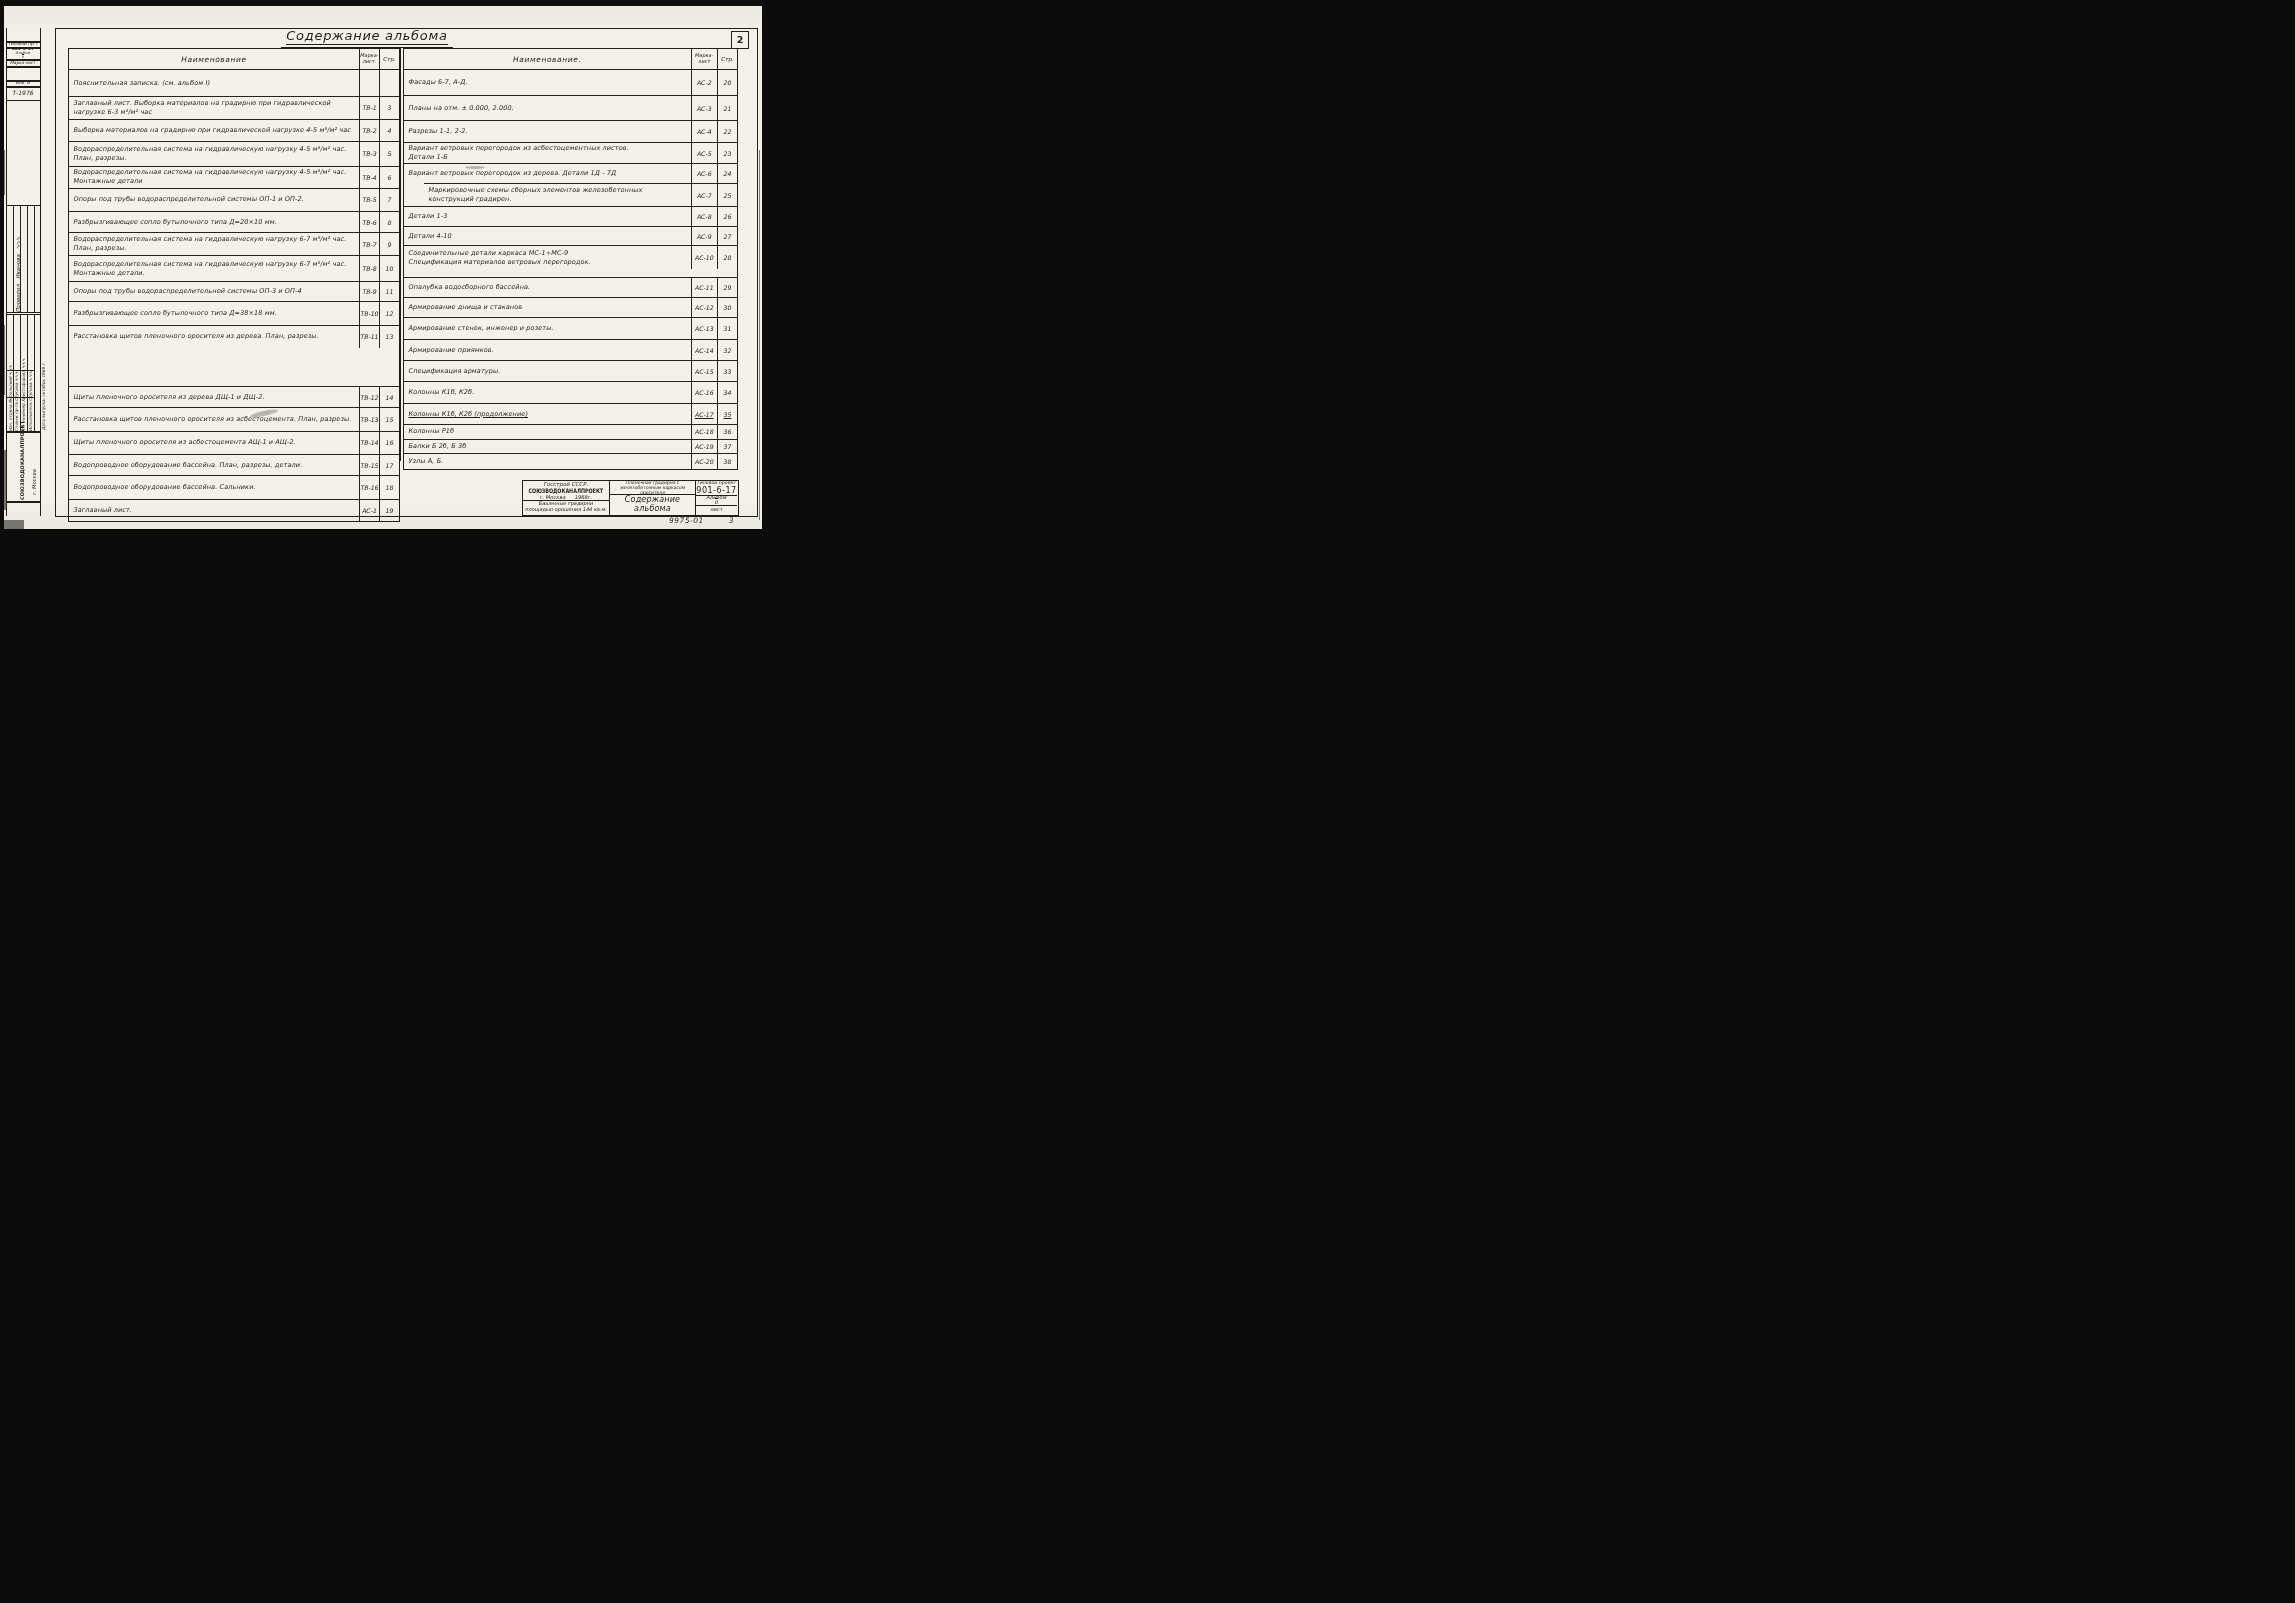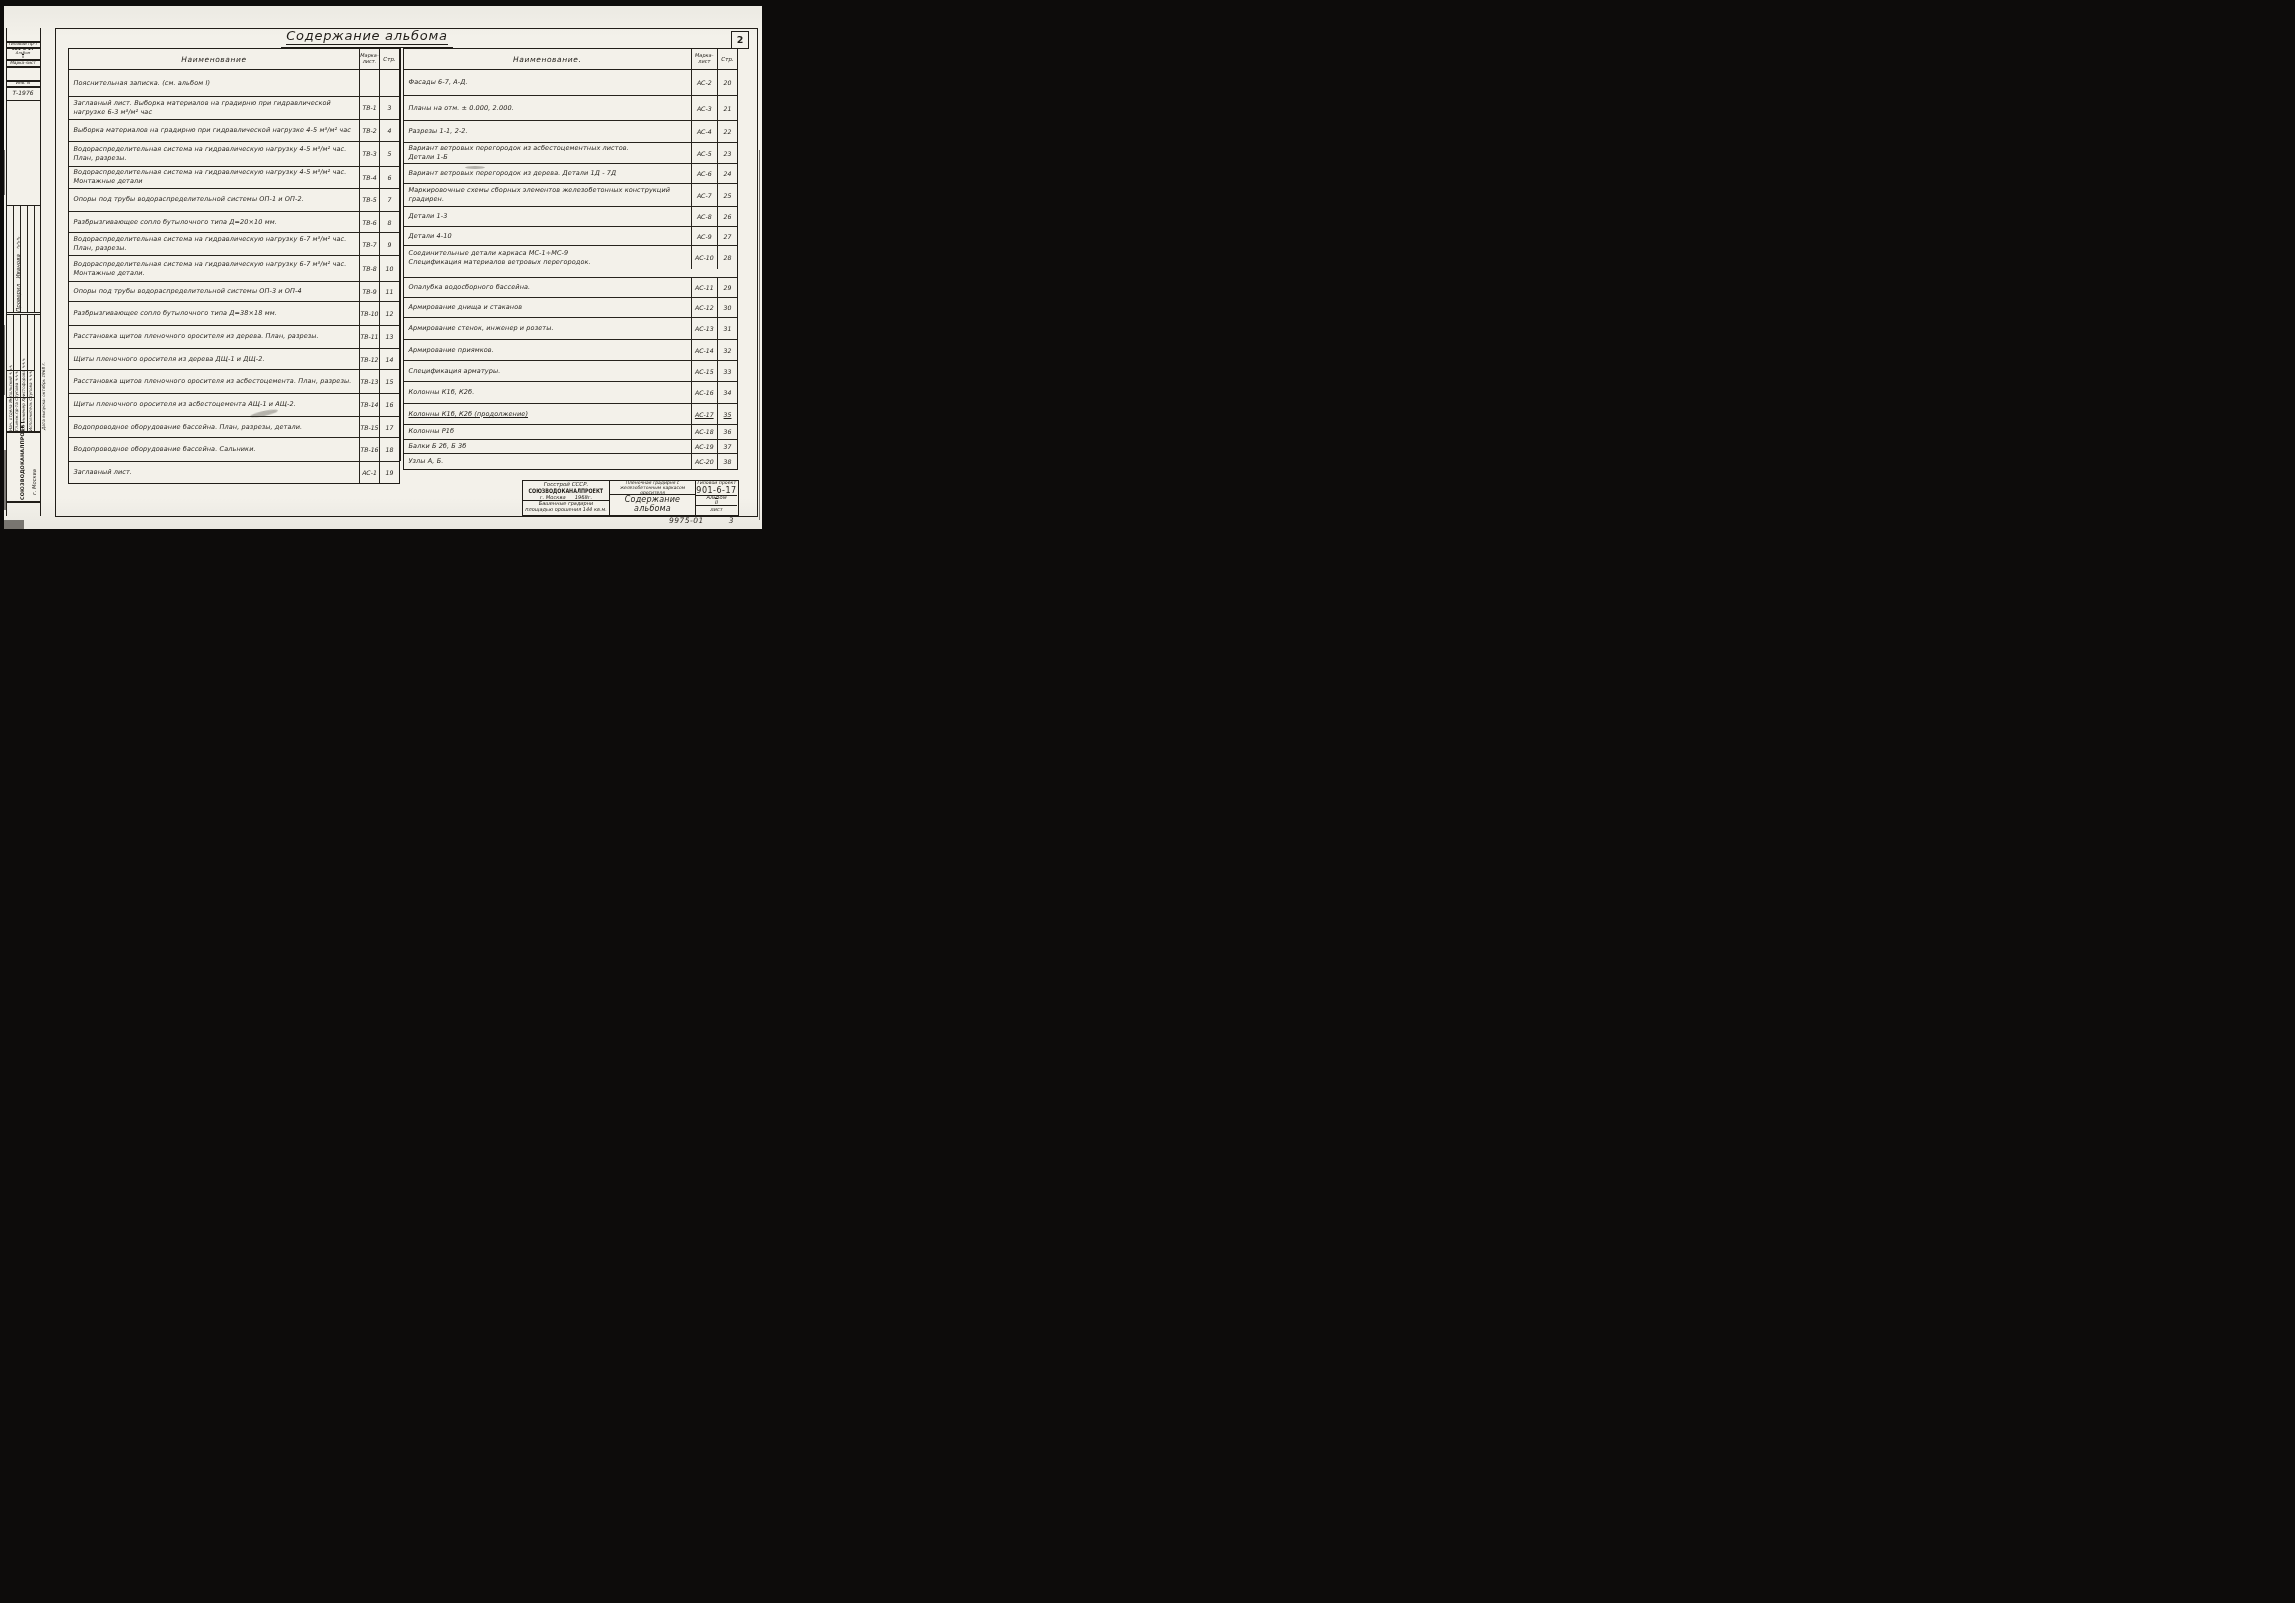--- a/index.html
+++ b/index.html
@@ -221,21 +221,21 @@
       <div class="trow" style="height: 23.5px;">
         <div class="cell c-name">Разбрызгивающее сопло бутылочного типа Д=38×18 мм.</div>
         <div class="cell c-mark">ТВ-10</div>
         <div class="cell c-page">12</div>
       </div>
       <div class="trow" style="height: 23.5px;">
         <div class="cell c-name">Расстановка щитов пленочного оросителя из дерева. План, разрезы.</div>
         <div class="cell c-mark">ТВ-11</div>
         <div class="cell c-page">13</div>
       </div>
-      <div class="trow" style="height: 21px;">
+      <div class="trow" style="height: 21px; margin-top: 38px;">
         <div class="cell c-name">Щиты пленочного оросителя из дерева ДЩ-1 и ДЩ-2.</div>
         <div class="cell c-mark">ТВ-12</div>
         <div class="cell c-page">14</div>
       </div>
       <div class="trow" style="height: 23.5px;">
         <div class="cell c-name">Расстановка щитов пленочного оросителя из асбестоцемента. План, разрезы.</div>
         <div class="cell c-mark">ТВ-13</div>
         <div class="cell c-page">15</div>
       </div>
       <div class="trow" style="height: 23.5px;">
@@ -289,21 +289,21 @@
         <div class="cell c-name">Вариант ветровых перегородок из асбестоцементных листов.
 Детали 1-Б</div>
         <div class="cell c-mark">АС-5</div>
         <div class="cell c-page">23</div>
       </div>
       <div class="trow" style="height: 20px;">
         <div class="cell c-name">Вариант ветровых перегородок из дерева.  Детали 1Д - 7Д</div>
         <div class="cell c-mark">АС-6</div>
         <div class="cell c-page">24</div>
       </div>
-      <div class="trow" style="height: 23px;">
+      <div class="trow" style="height: 23px; margin-left: 20px;">
         <div class="cell c-name">Маркировочные схемы сборных элементов железобетонных конструкций градирен.</div>
         <div class="cell c-mark">АС-7</div>
         <div class="cell c-page">25</div>
       </div>
       <div class="trow" style="height: 20px;">
         <div class="cell c-name">Детали 1-3</div>
         <div class="cell c-mark">АС-8</div>
         <div class="cell c-page">26</div>
       </div>
       <div class="trow" style="height: 19px;">

